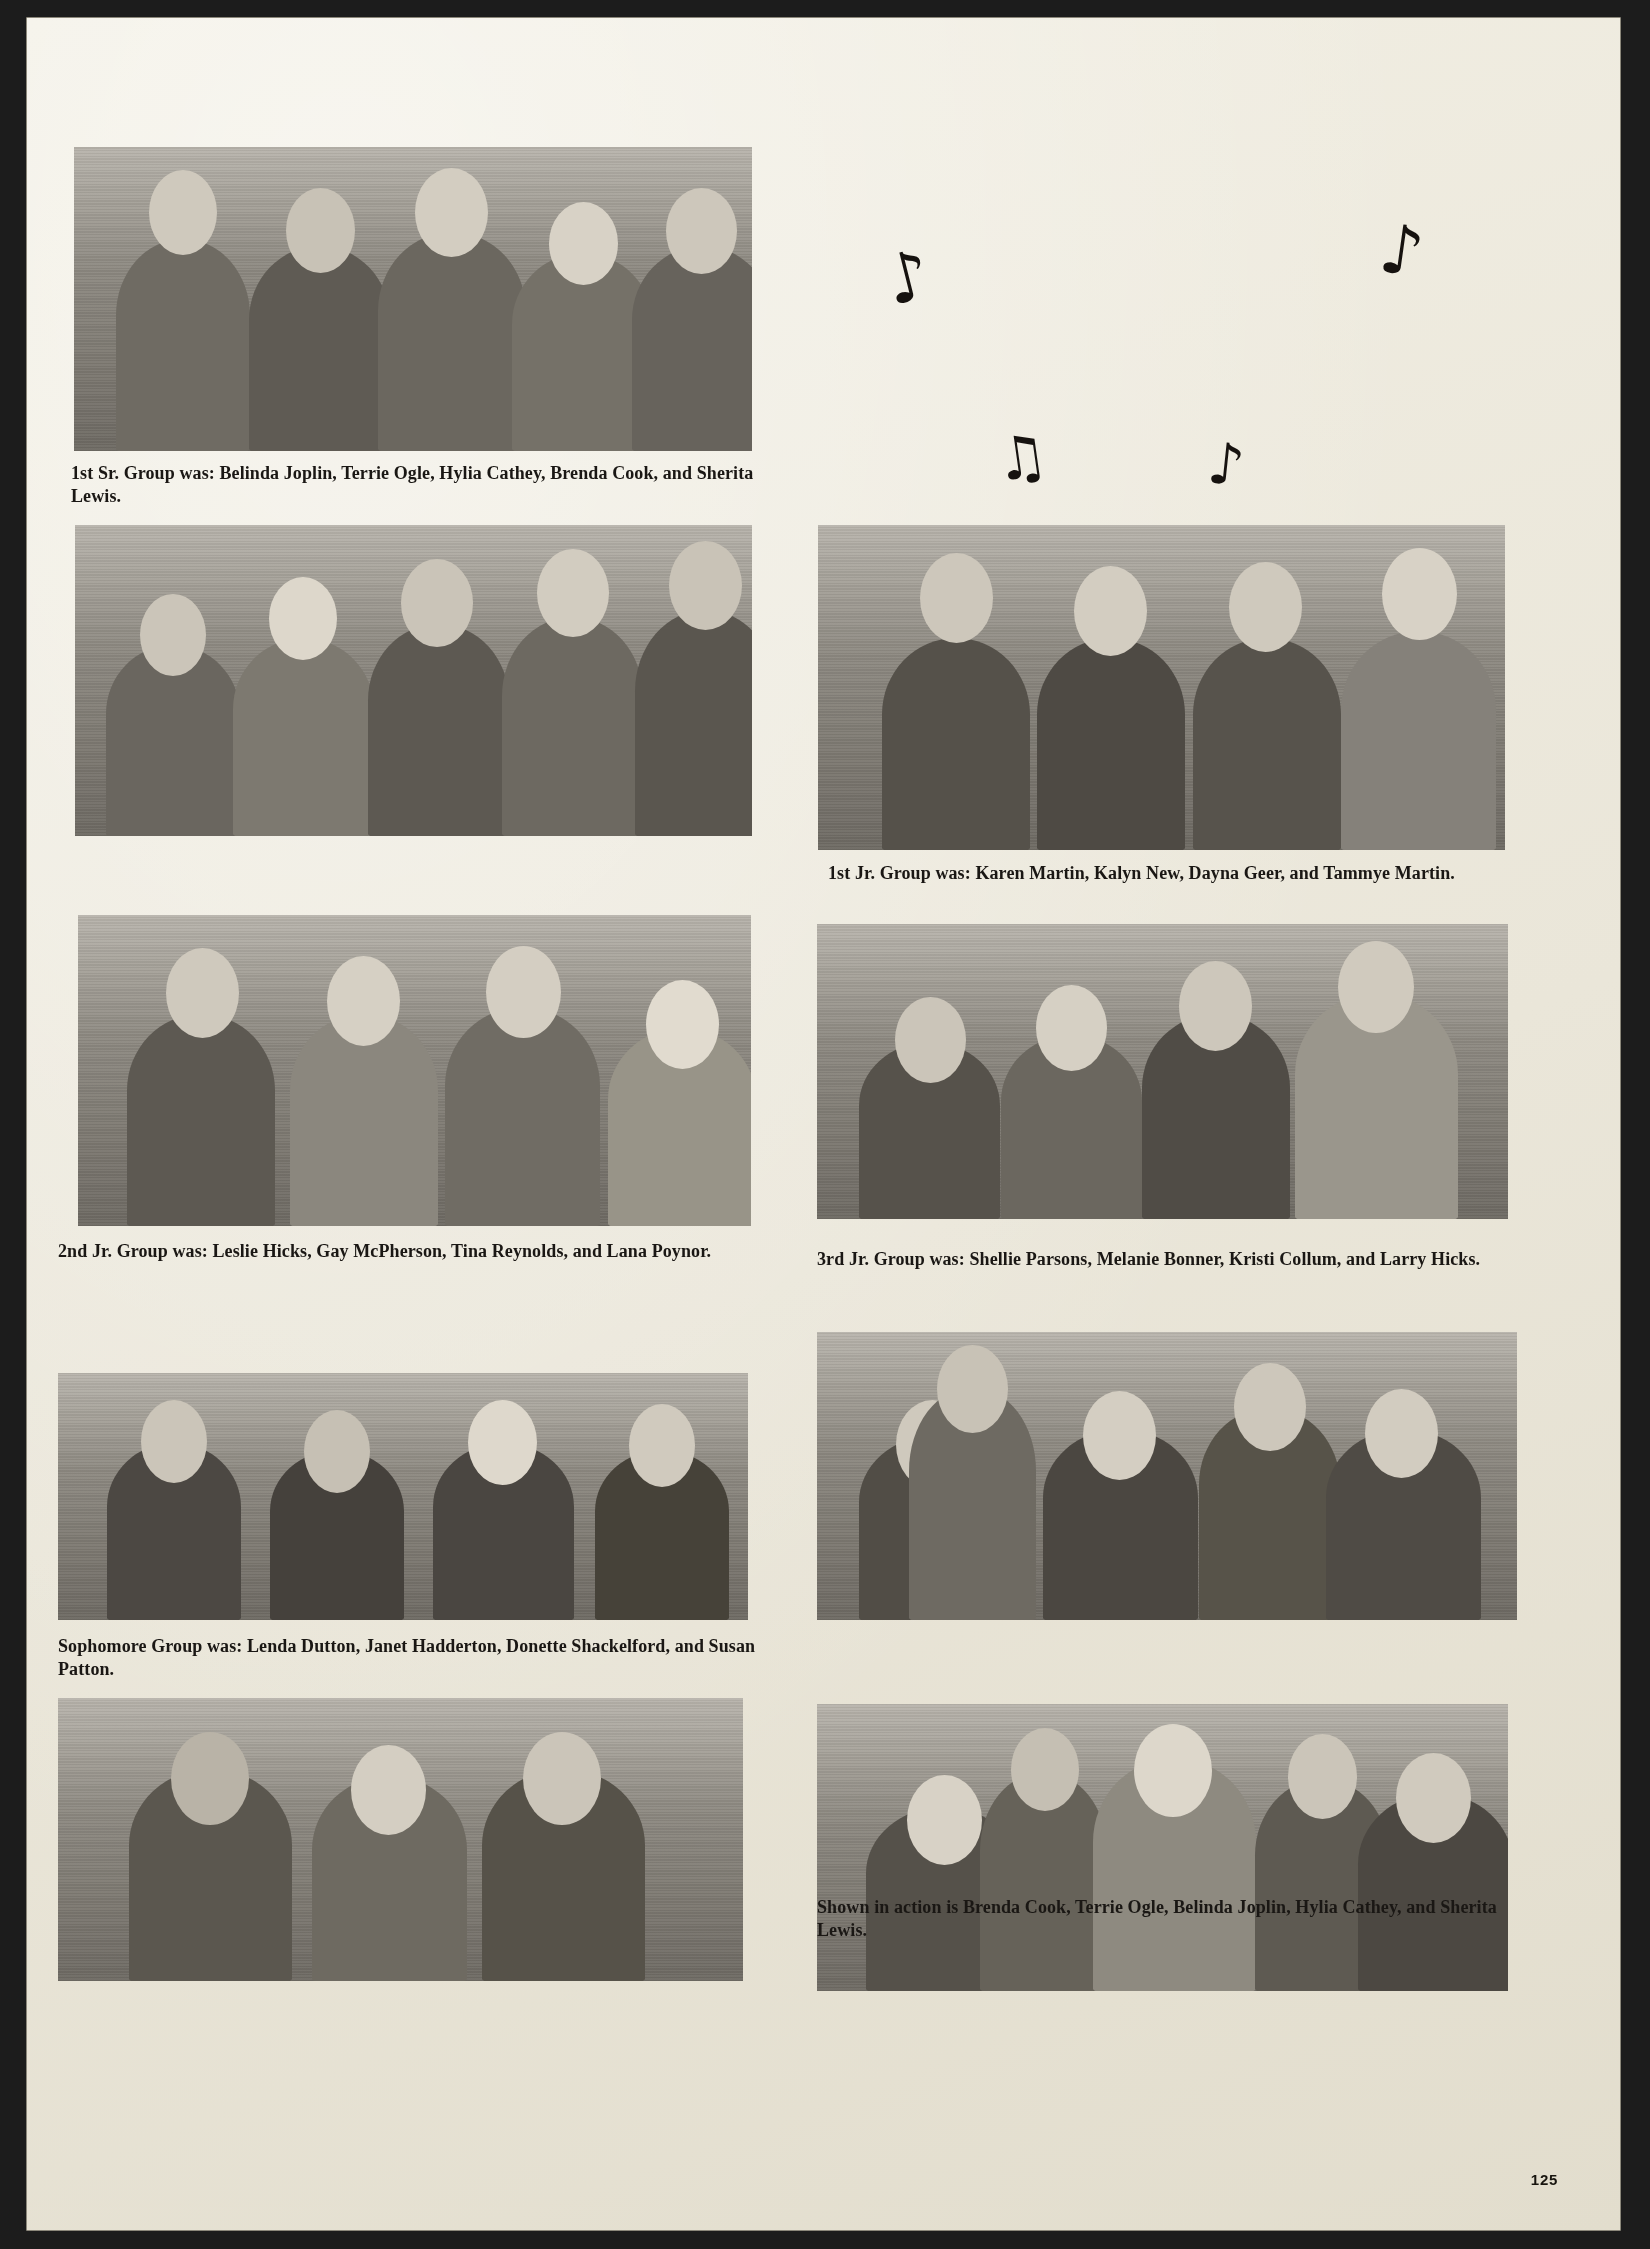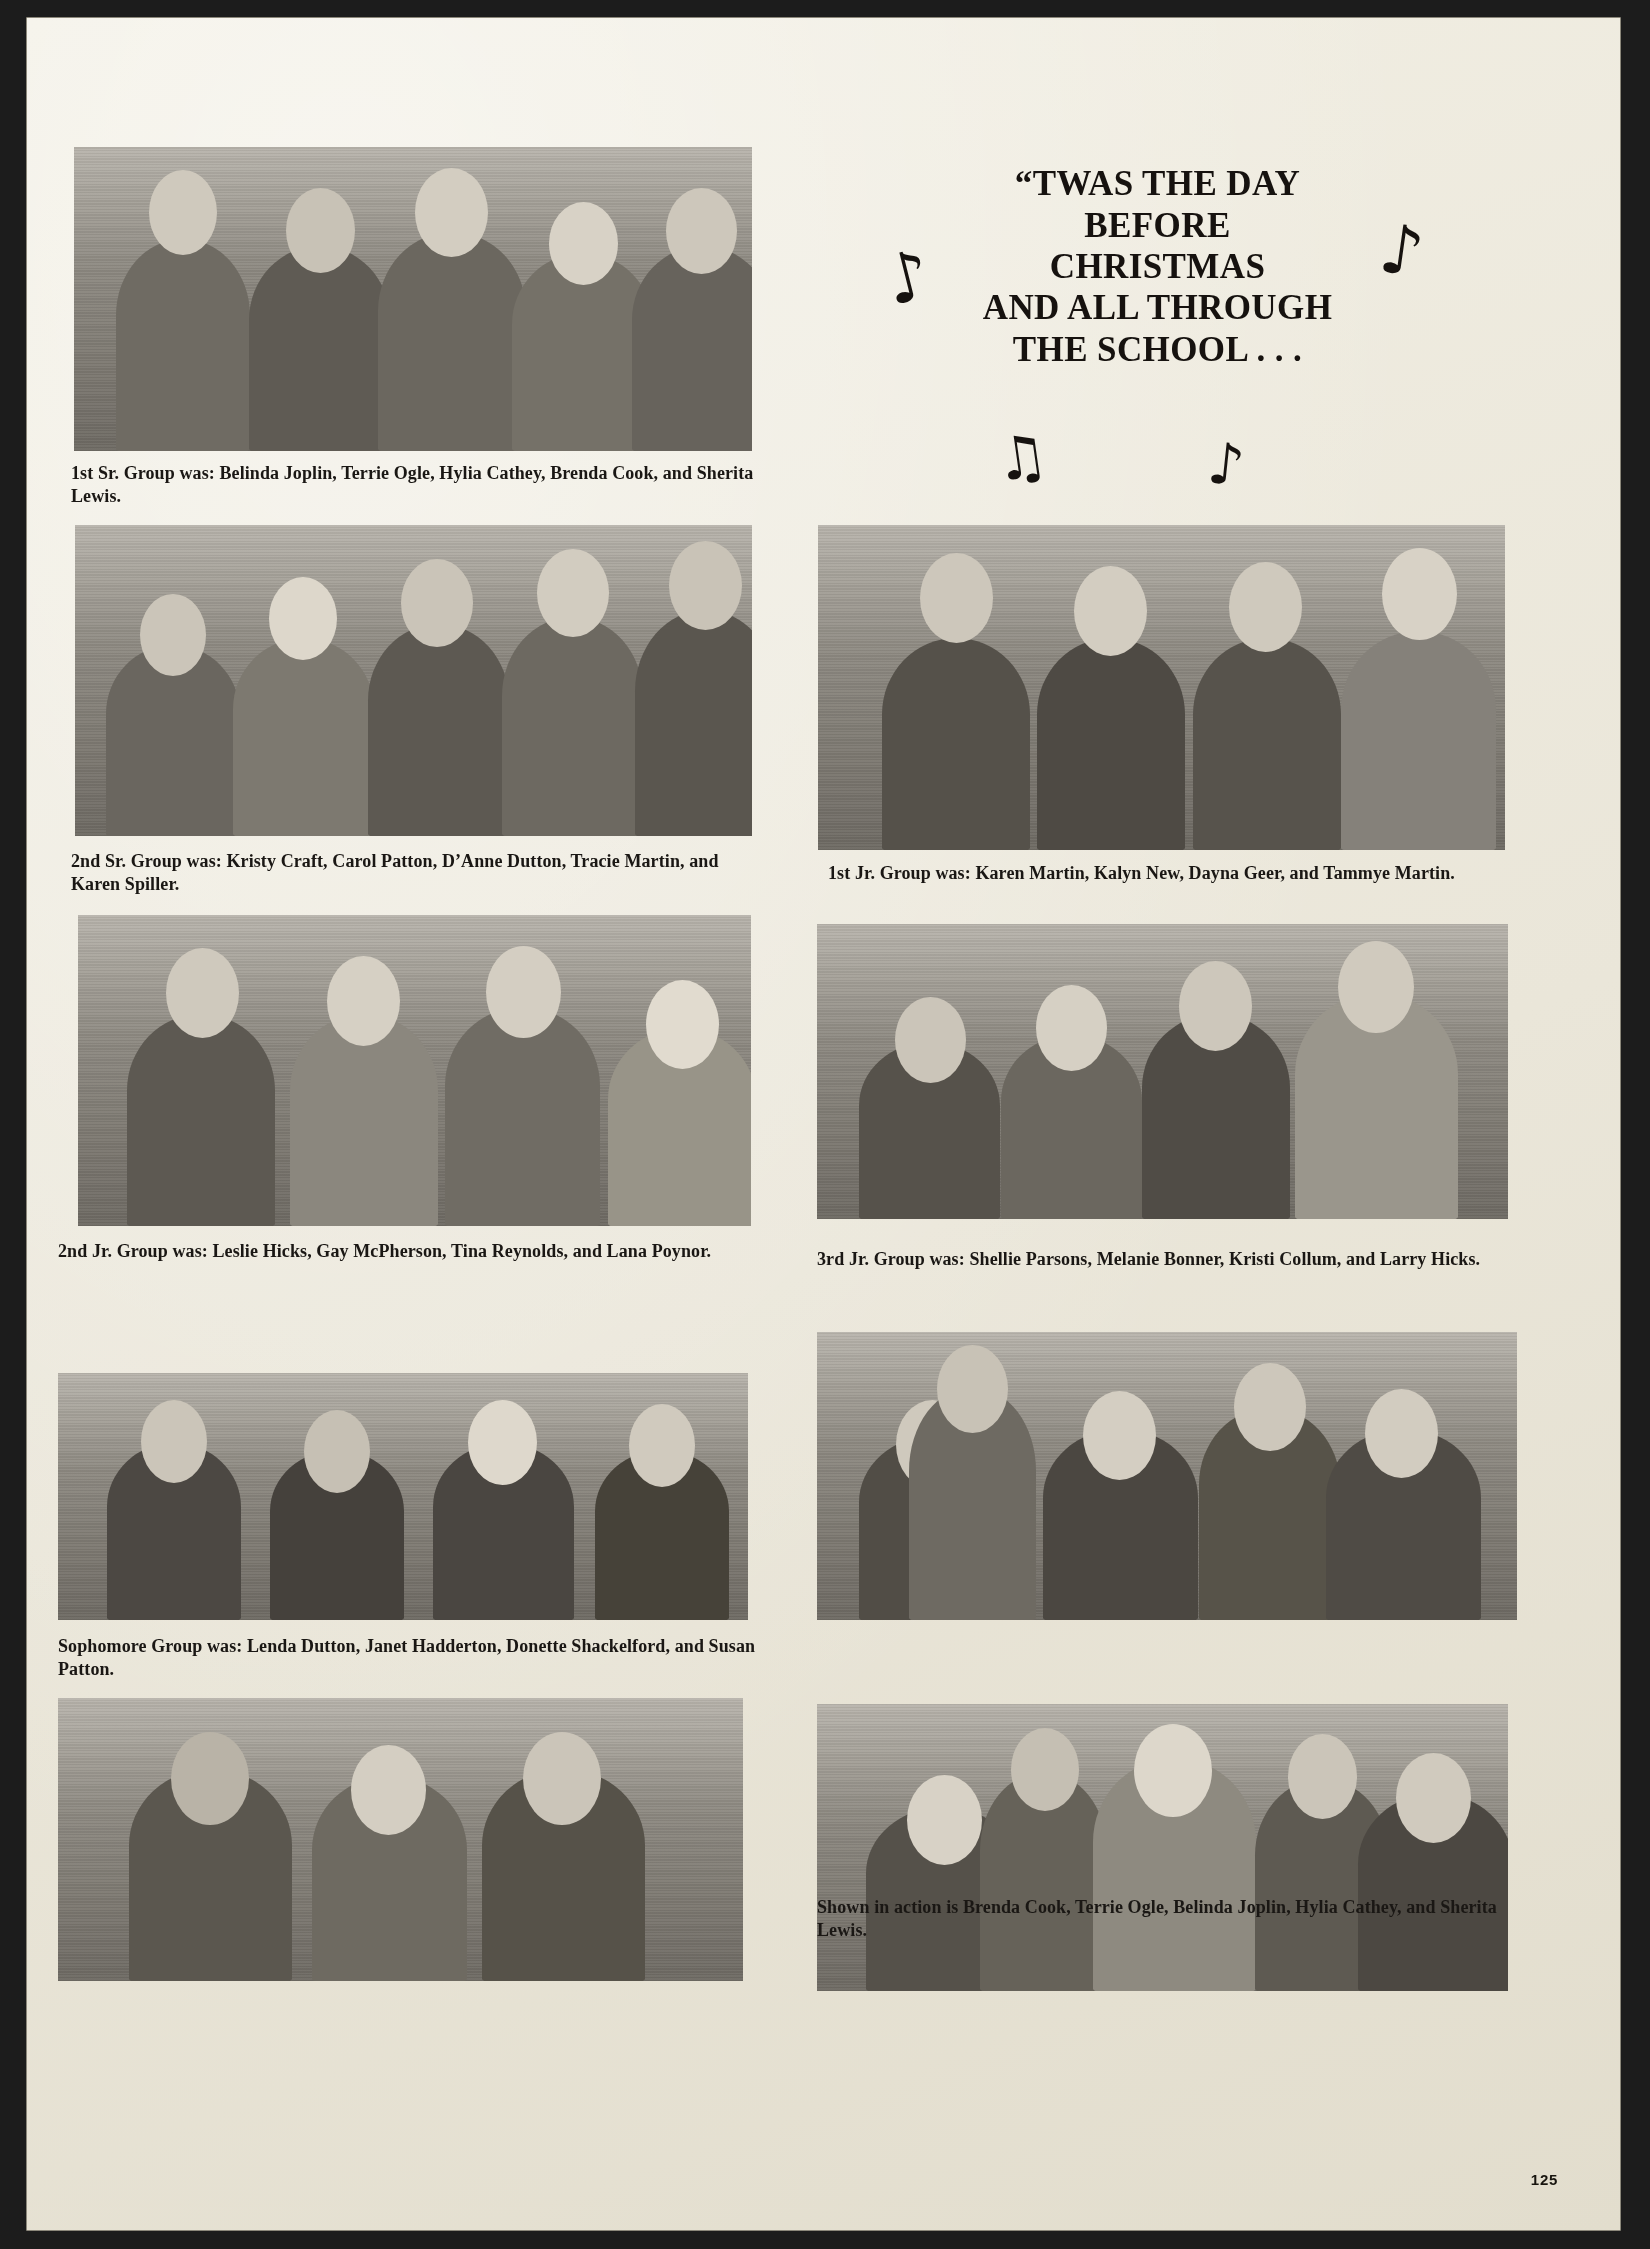--- a/index.html
+++ b/index.html
@@ -97,27 +97,20 @@
     position: absolute;
     border-radius: 50%;
   }
 </style>
 </head>
 <body>
 
 <div class="page">
   <div class="page-inner">
 
-    <div class="heading">
-      <div>“TWAS THE DAY</div>
-      <div>BEFORE</div>
-      <div>CHRISTMAS</div>
-      <div>AND ALL THROUGH</div>
-      <div>THE SCHOOL . . .</div>
-    </div>
 
     <div class="note" style="left:859px; top:226px; transform:rotate(-14deg);">♪</div>
     <div class="note" style="left:1353px; top:199px; transform:rotate(8deg);">♪</div>
     <div class="note" style="left:968px; top:410px; transform:rotate(-8deg); font-size:59px;">♫</div>
     <div class="note" style="left:1181px; top:418px; transform:rotate(6deg); font-size:57px;">♪</div>
 
     <div class="photo" style="left:47px; top:129px; width:678px; height:304px;">
       <div class="grain"></div>
       <div class="fig" style="left:42px; width:134px; height:212px; background:#6f6b63;"></div>
       <div class="head" style="left:75px; top:22.6px; width:68px; height:85px; background:#cfc9bd;"></div>
@@ -138,21 +131,20 @@
       <div class="head" style="left:65px; top:69px; width:66px; height:82px; background:#cbc5b9;"></div>
       <div class="fig" style="left:158px; width:141px; height:198px; background:#7d7970;"></div>
       <div class="head" style="left:194px; top:52px; width:68px; height:83px; background:#ddd7cb;"></div>
       <div class="fig" style="left:293px; width:141px; height:212px; background:#5d5952;"></div>
       <div class="head" style="left:326px; top:34px; width:72px; height:88px; background:#cac4b8;"></div>
       <div class="fig" style="left:427px; width:141px; height:219px; background:#6d6961;"></div>
       <div class="head" style="left:462px; top:24px; width:72px; height:88px; background:#d2ccc0;"></div>
       <div class="fig" style="left:560px; width:141px; height:226px; background:#5a564f;"></div>
       <div class="head" style="left:594px; top:15.5px; width:73px; height:89px; background:#c9c3b7;"></div>
     </div>
-    <div class="caption" style="left:44px; top:832px; width:693px;">2nd Sr. Group was: Kristy Craft, Carol Patton, D’Anne Dutton, Tracie Martin, and Karen Spiller.</div>
 
     <div class="photo" style="left:51px; top:897px; width:673px; height:311px;">
       <div class="grain"></div>
       <div class="fig" style="left:49px; width:148px; height:212px; background:#5d5952;"></div>
       <div class="head" style="left:88px; top:32.5px; width:73px; height:90px; background:#cfc9bd;"></div>
       <div class="fig" style="left:212px; width:148px; height:212px; background:#8b877e;"></div>
       <div class="head" style="left:249px; top:41px; width:73px; height:90px; background:#d6d0c4;"></div>
       <div class="fig" style="left:367px; width:155px; height:219px; background:#706c64;"></div>
       <div class="head" style="left:408px; top:31px; width:75px; height:92px; background:#d4cec2;"></div>
       <div class="fig" style="left:530px; width:148px; height:198px; background:#989488;"></div>

